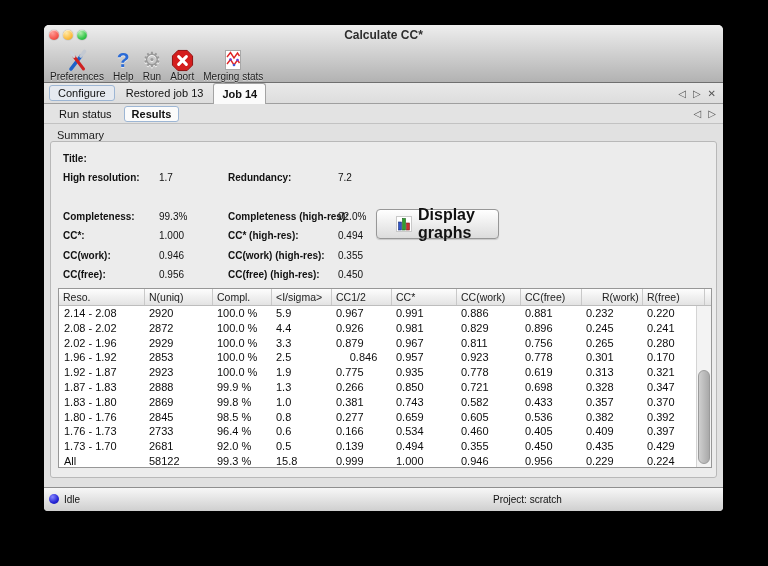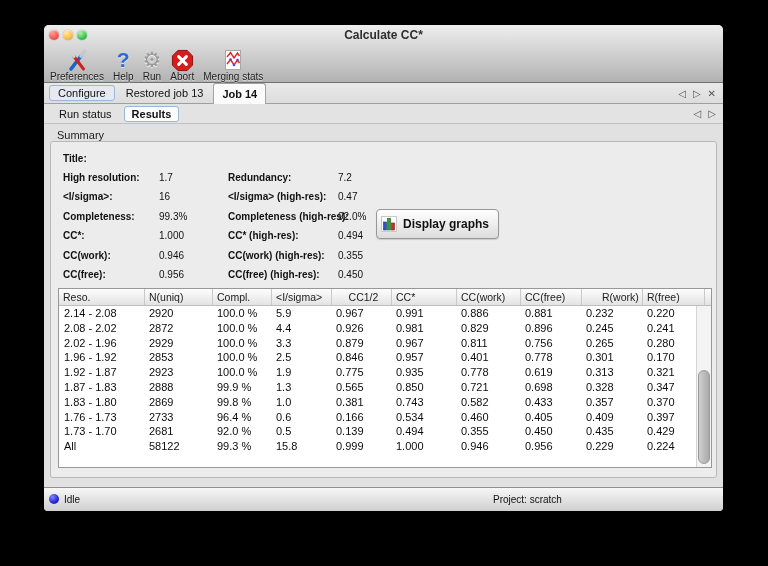--- a/index.html
+++ b/index.html
@@ -39,22 +39,22 @@
   .section-label{font-size:11px;color:#222;padding:5px 0 0 13px;}
   
   .panel{position:absolute;left:6px;top:116px;width:667px;height:337px;box-sizing:border-box;background:#ececec;border:1px solid #b8b8b8;border-radius:3px;}
   .srow{position:absolute;left:0;right:12px;height:14px;font-size:10px;color:#111;}
   .srow .lab{position:absolute;font-weight:bold;white-space:nowrap;}
   .srow .val{position:absolute;white-space:nowrap;}
   .p-l1{left:12px;} .p-v1{left:108px;} .p-l2{left:177px;} .p-v2{left:287px;} .p-tv{left:45px;}
   .btn{
     position:absolute;left:325px;top:67px;width:123px;height:30px;box-sizing:border-box;
     background:linear-gradient(#ffffff,#dcdcdc);border:1px solid #979797;border-radius:4px;
-    display:flex;align-items:center;gap:6px;padding-left:4px;
-    font-size:12px;font-weight:bold;color:#111;box-shadow:0 1px 1px rgba(0,0,0,.15);
+    display:flex;align-items:center;gap:6px;padding-left:19px;
+    font-size:16px;font-weight:bold;color:#111;box-shadow:0 1px 1px rgba(0,0,0,.15);
   }
   
   .table-wrap{position:absolute;left:7px;top:146px;width:654px;height:180px;box-sizing:border-box;background:#fff;border:1px solid #979797;overflow:hidden;}
   .thead{display:flex;height:17px;box-sizing:border-box;background:linear-gradient(#fdfdfd,#e3e3e3);border-bottom:1px solid #bdbdbd;font-size:10.5px;color:#222;}
   .th{box-sizing:border-box;padding:2px 0 0 4px;border-left:1px solid #c9c9c9;overflow:hidden;white-space:nowrap;}
   .th:first-child{border-left:none;}
   .tr{display:flex;height:14.8px;font-size:11px;color:#0c0c0c;}
   .td{box-sizing:border-box;padding:0 0 0 5px;overflow:hidden;white-space:nowrap;line-height:14.8px;}
   .vscroll{position:absolute;right:0;top:17px;bottom:0;width:14px;background:#f3f3f3;border-left:1px solid #d4d4d4;}
   .vthumb{position:absolute;left:1px;right:1px;top:40%;height:57%;background:linear-gradient(90deg,#cfcfcf,#a9a9a9);border:1px solid #9b9b9b;border-radius:7px;}
@@ -147,26 +147,20 @@
   <div class="panel">
     <div class="srow" style="top:11px;">
       <span class="lab p-l1">Title:</span>
     </div>
     <div class="srow" style="top:30px;">
       <span class="lab p-l1">High resolution:</span>
       <span class="val p-v1">1.7</span>
       <span class="lab p-l2">Redundancy:</span>
       <span class="val p-v2">7.2</span>
     </div>
-    <div class="srow" style="top:49px;">
-      <span class="lab p-l1">&lt;I/sigma&gt;:</span>
-      <span class="val p-v1">16</span>
-      <span class="lab p-l2">&lt;I/sigma&gt; (high-res):</span>
-      <span class="val p-v2">0.47</span>
-    </div>
     <div class="srow" style="top:69px;">
       <span class="lab p-l1">Completeness:</span>
       <span class="val p-v1">99.3%</span>
       <span class="lab p-l2">Completeness (high-res):</span>
       <span class="val p-v2">92.0%</span>
     </div>
     <div class="srow" style="top:88px;">
       <span class="lab p-l1">CC*:</span>
       <span class="val p-v1">1.000</span>
       <span class="lab p-l2">CC* (high-res):</span>
@@ -196,21 +190,21 @@
       </span>
       <span>Display graphs</span>
     </div>
 
     <div class="table-wrap">
       <div class="thead">
           <div class="th" style="width: 85px;">Reso.</div>
           <div class="th" style="width: 68px;">N(uniq)</div>
           <div class="th" style="width: 59px;">Compl.</div>
           <div class="th" style="width: 60px;">&lt;I/sigma&gt;</div>
-          <div class="th" style="width: 60px; text-align: center;">CC1/2</div>
+          <div class="th" style="width: 60px;">CC1/2</div>
           <div class="th" style="width: 65px;">CC*</div>
           <div class="th" style="width: 64px;">CC(work)</div>
           <div class="th" style="width: 61px;">CC(free)</div>
           <div class="th" style="width: 61px; padding-left: 20px;">R(work)</div>
           <div class="th" style="width: 62px;">R(free)</div>
           <div class="th" style="flex: 1 1 0%;"></div>
         </div>
       <div>
           <div class="tr">
             <div class="td" style="width: 85px;">2.14 - 2.08</div>
@@ -246,23 +240,23 @@
             <div class="td" style="width: 64px;">0.811</div>
             <div class="td" style="width: 61px;">0.756</div>
             <div class="td" style="width: 61px;">0.265</div>
             <div class="td" style="width: 62px;">0.280</div>
           </div>
           <div class="tr">
             <div class="td" style="width: 85px;">1.96 - 1.92</div>
             <div class="td" style="width: 68px;">2853</div>
             <div class="td" style="width: 59px;">100.0 %</div>
             <div class="td" style="width: 60px;">2.5</div>
-            <div class="td" style="width: 60px;">0.846</div>
+            <div class="td" style="width: 60px; text-align: center;">0.846</div>
             <div class="td" style="width: 65px;">0.957</div>
-            <div class="td" style="width: 64px;">0.401</div>
+            <div class="td" style="width: 64px;">0.923</div>
             <div class="td" style="width: 61px;">0.778</div>
             <div class="td" style="width: 61px;">0.301</div>
             <div class="td" style="width: 62px;">0.170</div>
           </div>
           <div class="tr">
             <div class="td" style="width: 85px;">1.92 - 1.87</div>
             <div class="td" style="width: 68px;">2923</div>
             <div class="td" style="width: 59px;">100.0 %</div>
             <div class="td" style="width: 60px;">1.9</div>
             <div class="td" style="width: 60px;">0.775</div>
@@ -270,40 +264,52 @@
             <div class="td" style="width: 64px;">0.778</div>
             <div class="td" style="width: 61px;">0.619</div>
             <div class="td" style="width: 61px;">0.313</div>
             <div class="td" style="width: 62px;">0.321</div>
           </div>
           <div class="tr">
             <div class="td" style="width: 85px;">1.87 - 1.83</div>
             <div class="td" style="width: 68px;">2888</div>
             <div class="td" style="width: 59px;">99.9 %</div>
             <div class="td" style="width: 60px;">1.3</div>
-            <div class="td" style="width: 60px;">0.565</div>
+            <div class="td" style="width: 60px;">0.266</div>
             <div class="td" style="width: 65px;">0.850</div>
             <div class="td" style="width: 64px;">0.721</div>
             <div class="td" style="width: 61px;">0.698</div>
             <div class="td" style="width: 61px;">0.328</div>
             <div class="td" style="width: 62px;">0.347</div>
           </div>
           <div class="tr">
             <div class="td" style="width: 85px;">1.83 - 1.80</div>
             <div class="td" style="width: 68px;">2869</div>
             <div class="td" style="width: 59px;">99.8 %</div>
             <div class="td" style="width: 60px;">1.0</div>
             <div class="td" style="width: 60px;">0.381</div>
             <div class="td" style="width: 65px;">0.743</div>
             <div class="td" style="width: 64px;">0.582</div>
             <div class="td" style="width: 61px;">0.433</div>
             <div class="td" style="width: 61px;">0.357</div>
             <div class="td" style="width: 62px;">0.370</div>
           </div>
           <div class="tr">
+            <div class="td" style="width: 85px;">1.80 - 1.76</div>
+            <div class="td" style="width: 68px;">2845</div>
+            <div class="td" style="width: 59px;">98.5 %</div>
+            <div class="td" style="width: 60px;">0.8</div>
+            <div class="td" style="width: 60px;">0.277</div>
+            <div class="td" style="width: 65px;">0.659</div>
+            <div class="td" style="width: 64px;">0.605</div>
+            <div class="td" style="width: 61px;">0.536</div>
+            <div class="td" style="width: 61px;">0.382</div>
+            <div class="td" style="width: 62px;">0.392</div>
+          </div>
+          <div class="tr">
             <div class="td" style="width: 85px;">1.76 - 1.73</div>
             <div class="td" style="width: 68px;">2733</div>
             <div class="td" style="width: 59px;">96.4 %</div>
             <div class="td" style="width: 60px;">0.6</div>
             <div class="td" style="width: 60px;">0.166</div>
             <div class="td" style="width: 65px;">0.534</div>
             <div class="td" style="width: 64px;">0.460</div>
             <div class="td" style="width: 61px;">0.405</div>
             <div class="td" style="width: 61px;">0.409</div>
             <div class="td" style="width: 62px;">0.397</div>

